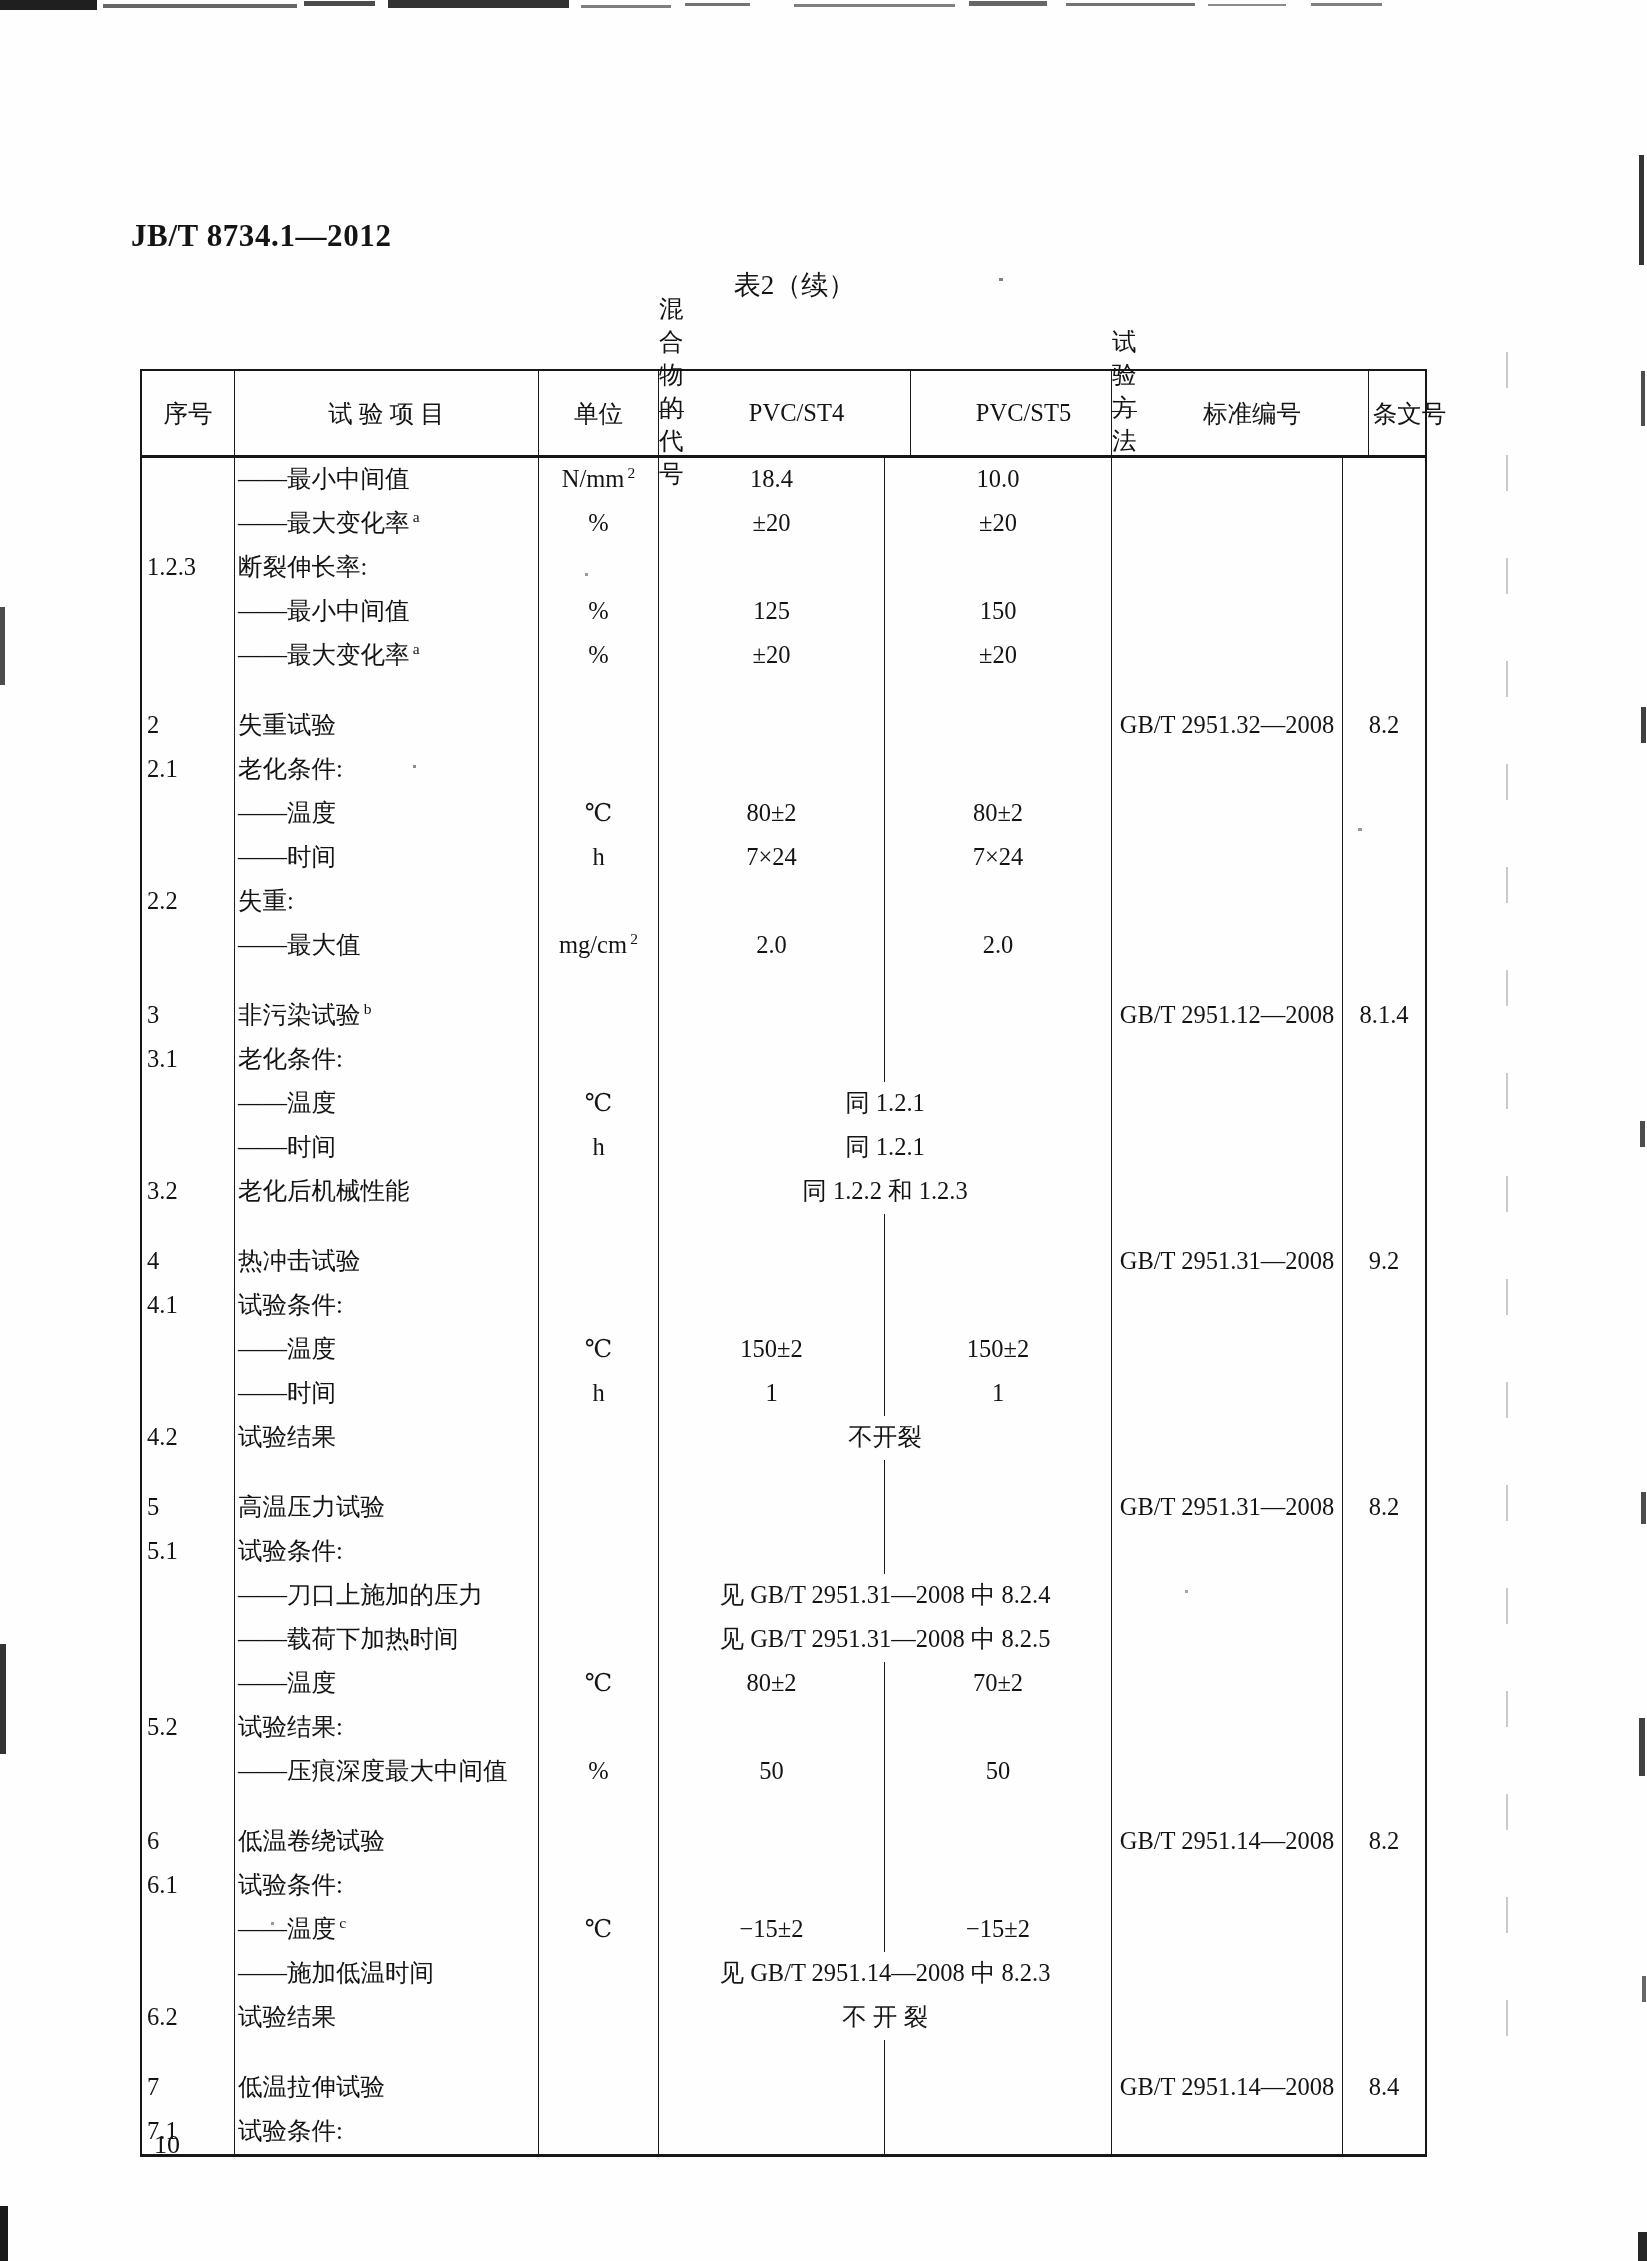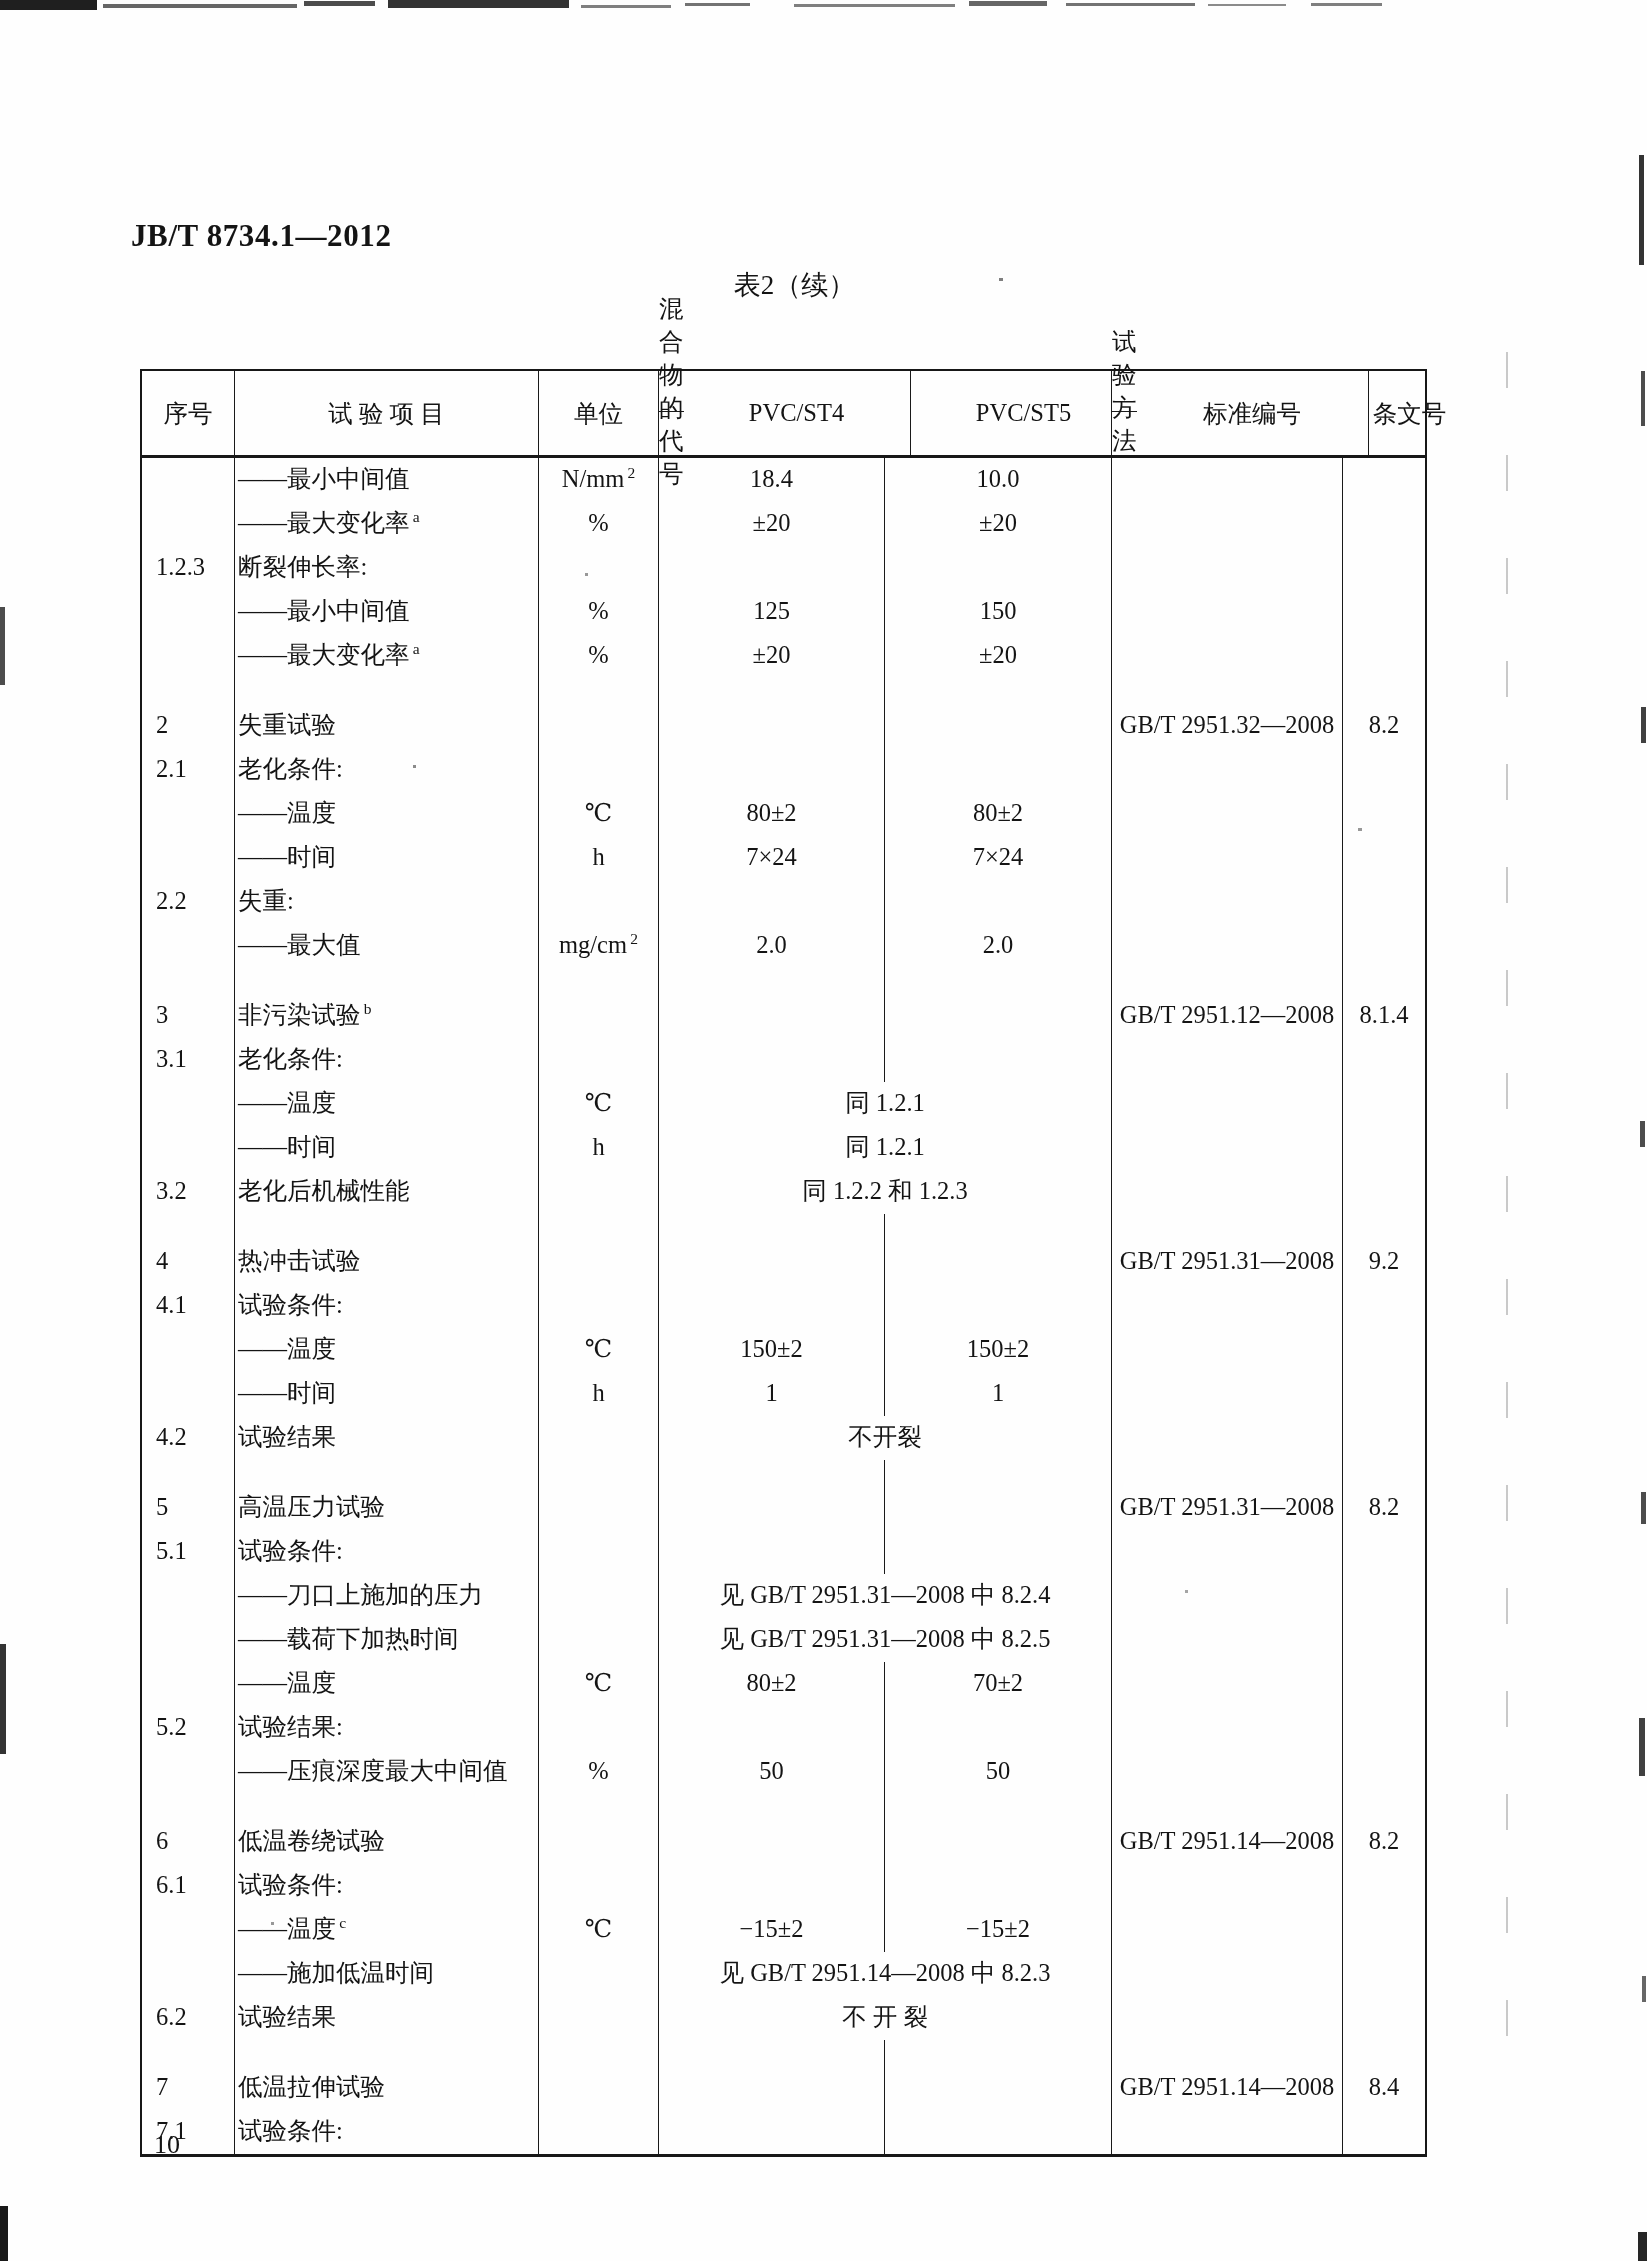--- a/index.html
+++ b/index.html
@@ -48,21 +48,21 @@
   .w-st5{width:227px;}
   .w-std{width:231px;}
   .w-clause{width:83px;}
   .bl{border-left:1.3px solid #1a1a1a;}
   .head-sep{height:2.6px;background:#171717;}
   
   .tbody{font-size:24.5px;}
   .trow{display:flex;height:44px;}
   .trow.gap{height:26px;}
   .cell{display:flex;align-items:center;box-sizing:border-box;overflow:visible;white-space:nowrap;}
-  .c-no{width:92px;padding-left:14px;}
+  .c-no{width:92px;padding-left:5px;}
   .c-item{width:304px;padding-left:3px;border-left:1.3px solid #1a1a1a;}
   .c-unit{width:120px;justify-content:center;border-left:1.3px solid #1a1a1a;}
   .c-st4{width:226px;justify-content:center;border-left:1.3px solid #1a1a1a;}
   .c-st5{width:227px;justify-content:center;border-left:1.3px solid #1a1a1a;}
   .c-span{width:453px;justify-content:center;border-left:1.3px solid #1a1a1a;}
   .c-std{width:231px;justify-content:center;border-left:1.3px solid #1a1a1a;}
   .c-clause{width:83px;justify-content:center;border-left:1.3px solid #1a1a1a;}
   sup{font-size:15.5px;margin-left:3.2px;line-height:0;}
   .ct{display:inline-block;line-height:1.1;}
   

